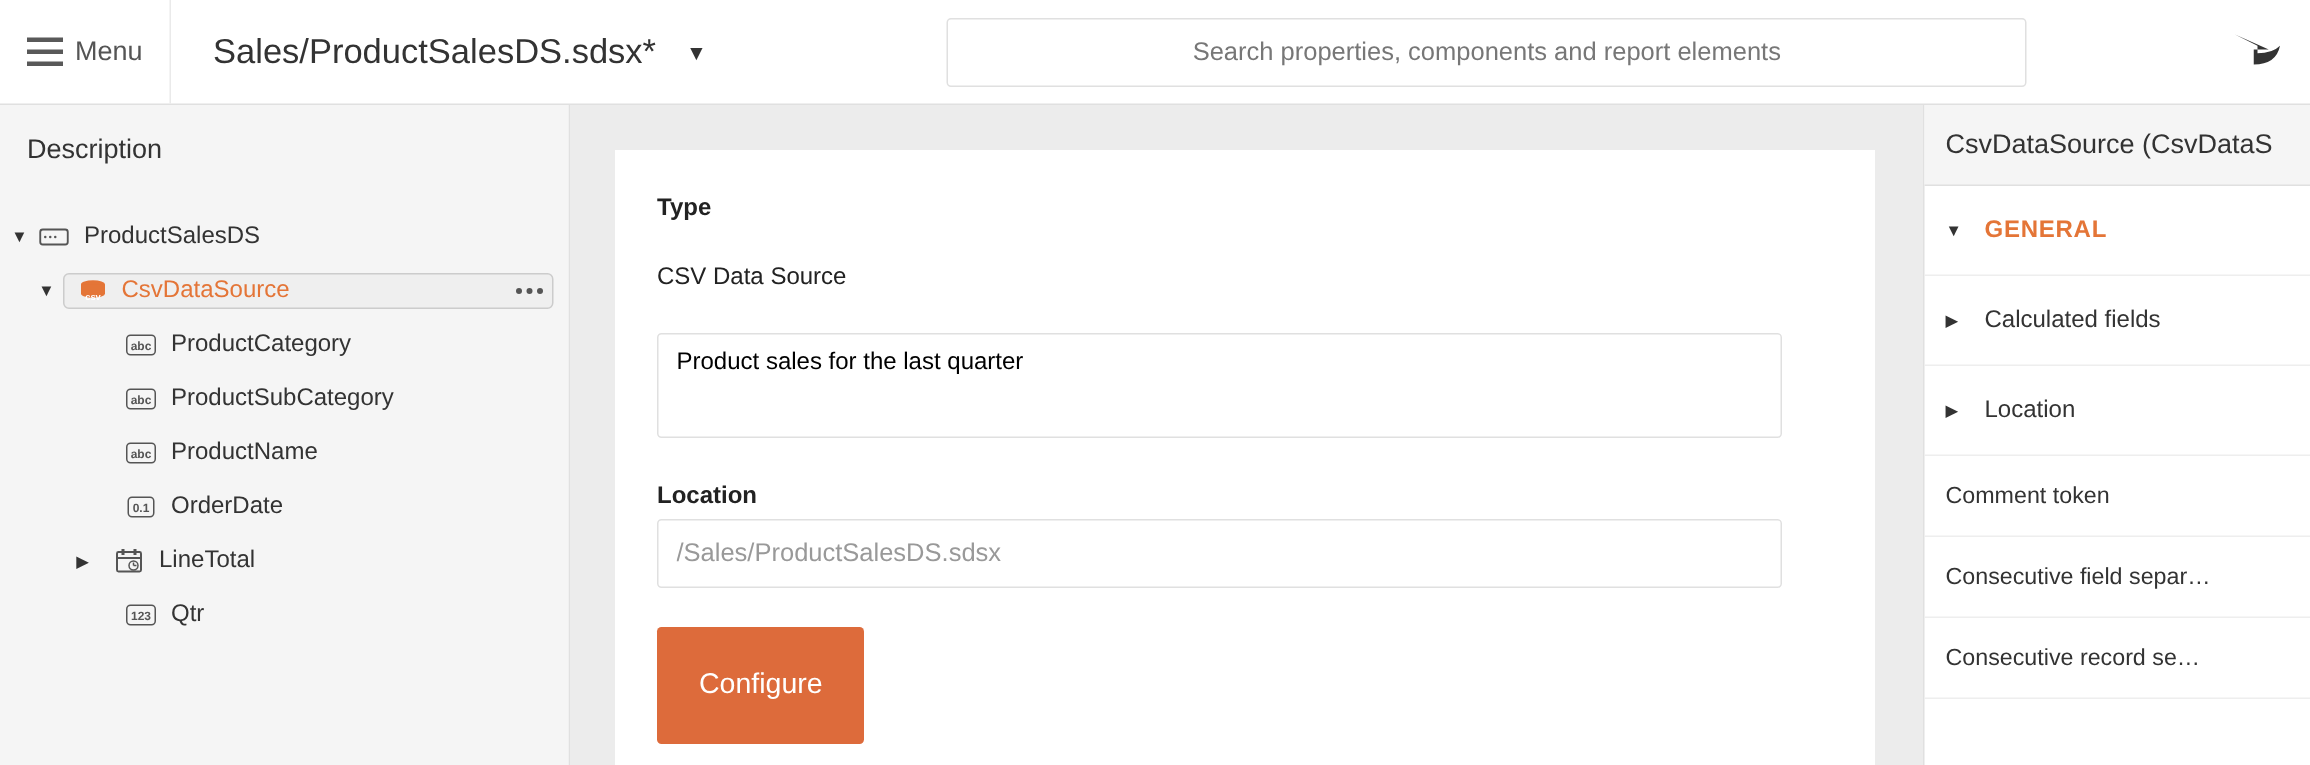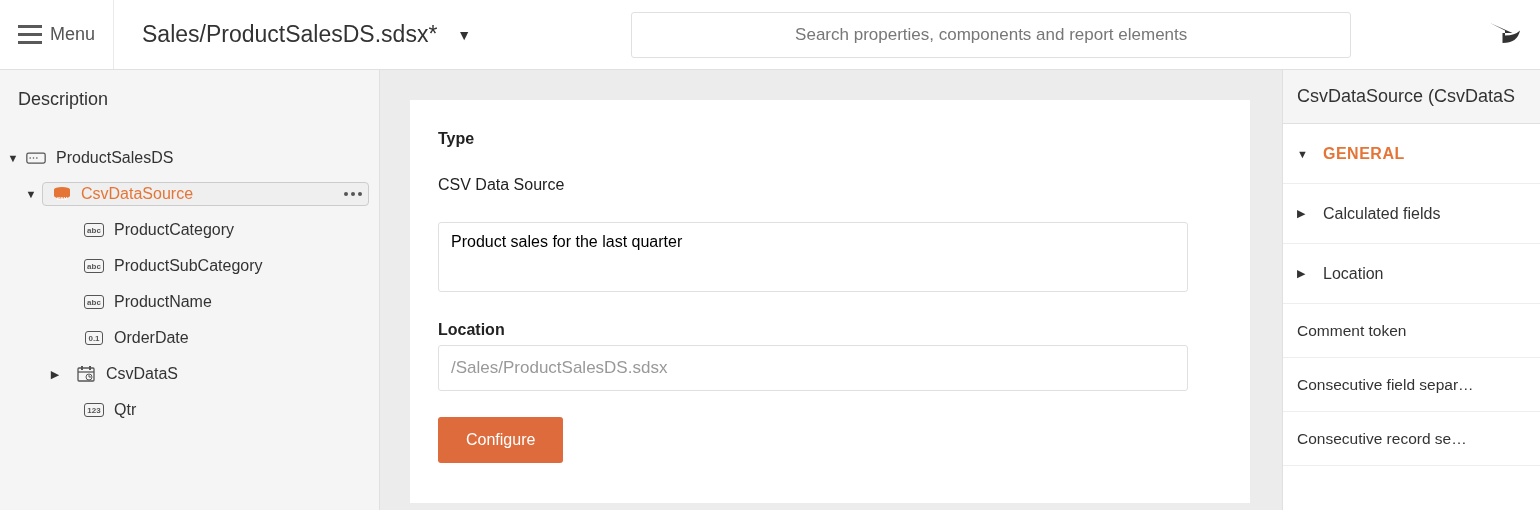--- a/index.html
+++ b/index.html
@@ -51,21 +51,21 @@
   .field-badge { border:1.4px solid #555; border-radius:3px; padding:0 2px; font-size:8px; font-weight:bold; color:#555; line-height:11px; height:14px; display:flex; align-items:center; }
   .date-icon svg { width:18px; height:16px; }
   
   
   .center { flex: 1; background: #ececec; padding: 30px 0 0 30px; overflow:hidden; }
   .card { background: #fff; width: 840px; padding: 30px 28px 40px 28px; }
   .lbl { font-weight: 600; color: #222; font-size: 16px; margin-bottom: 6px; }
   .static-val { font-size: 16px; color: #222; margin-bottom: 28px; margin-top: 28px; }
   .textarea { width: 750px; height: 70px; border: 1px solid #e0e0e0; border-radius: 3px; padding: 10px 12px; font-size: 16px; font-family: inherit; resize: none; margin-bottom: 26px; }
   .loc-input { width: 750px; height: 46px; border: 1px solid #e0e0e0; border-radius: 3px; padding: 0 12px; font-size: 17px; color: #999; background:#fff; margin-bottom: 26px; }
-  .cfg-btn { background: #dd6b3b; color: #fff; border: none; border-radius: 3px; padding: 14px 28px; font-size: 16px; cursor: pointer; }
+  .cfg-btn { background: #dd6b3b; color: #fff; border: none; border-radius: 3px; padding: 28px 28px; font-size: 19px; cursor: pointer; }
   
   
   .right { width: 258px; border-left: 1px solid #e0e0e0; background:#fff; display:flex; flex-direction:column; }
   .right-title { height:54px; background:#f5f5f5; display:flex; align-items:center; padding-left:14px; font-size:18px; color:#333; border-bottom:1px solid #e0e0e0; white-space:nowrap; overflow:hidden; }
   .section { display:flex; align-items:center; height:60px; padding-left:14px; border-bottom:1px solid #eee; cursor:pointer; }
   .section .tri { width:14px; font-size:11px; color:#333; }
   .section .sec-label { margin-left:12px; font-size:16px; color:#333; }
   .section.general .sec-label { color:#e47537; font-weight:600; letter-spacing:0.5px; }
   .prop-row { display:flex; align-items:center; height:54px; padding-left:14px; border-bottom:1px solid #eee; font-size:15.5px; color:#333; white-space:nowrap; overflow:hidden; }
 </style>
@@ -165,21 +165,21 @@
           <svg viewBox="0 0 18 16">
               <rect x="1" y="2" width="16" height="13" rx="1" fill="none" stroke="#555" stroke-width="1.3"></rect>
               <line x1="1" y1="6" x2="17" y2="6" stroke="#555" stroke-width="1.3"></line>
               <rect x="4" y="0" width="2" height="4" fill="#555"></rect>
               <rect x="12" y="0" width="2" height="4" fill="#555"></rect>
               <circle cx="12" cy="11" r="3" fill="none" stroke="#555" stroke-width="1"></circle>
               <line x1="12" y1="11" x2="12" y2="9" stroke="#555" stroke-width="1"></line>
               <line x1="12" y1="11" x2="14" y2="11" stroke="#555" stroke-width="1"></line>
             </svg>
         </span>
-        <span class="row-label">CsvDataS</span>
+        <span class="row-label">LineTotal</span>
       </div>
       <div class="tree-row tw-2">
         <span class="row-icon">
             <span class="field-badge">123</span>
           </span>
         <span class="row-label">Qtr</span>
       </div>
 
     </div>
   </div>

